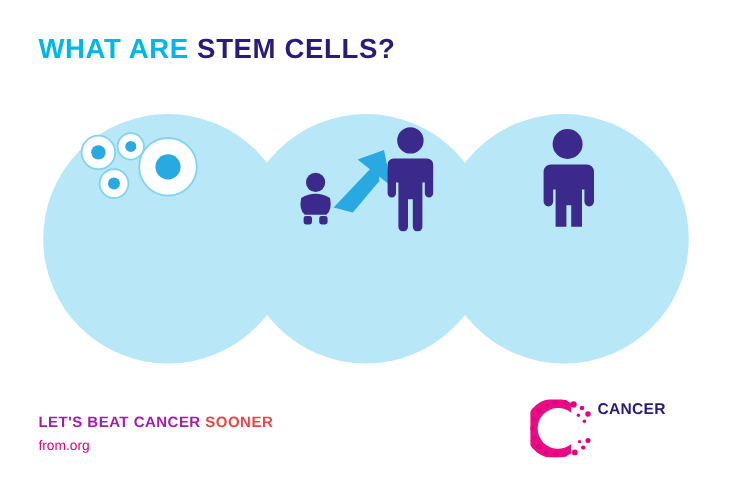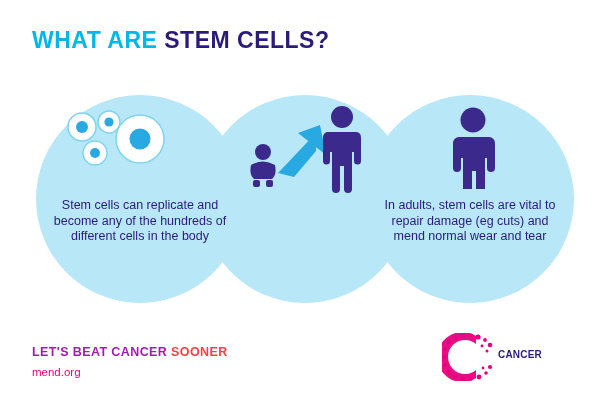--- a/index.html
+++ b/index.html
@@ -119,23 +119,23 @@
   .logo-mark {
     position: absolute;
     left: 0;
     top: 0;
     width: 52px;
     height: 48px;
   }
   .logo-text {
     position: absolute;
     left: 56px;
-    top: 16px;
+    top: 2px;
     width: 80px;
-    font-size: 10px;
+    font-size: 13px;
     font-weight: bold;
     line-height: 12.5px;
     color: #2b1a7a;
     letter-spacing: 0.2px;
   }
   .logo-text .l1, .logo-text .l2, .logo-text .l3 { display: block; }
 </style>
 </head>
 <body>
 
@@ -191,28 +191,26 @@
 
     <div class="art-adult">
       <svg width="70" height="82" viewBox="0 0 70 82" xmlns="http://www.w3.org/2000/svg">
         <g fill="#3b2a8c">
           <circle cx="35" cy="13" r="12.5"></circle>
           <path d="M19 30 h32 a6 6 0 0 1 6 6 v25 a4 4 0 0 1 -8 0 v-10 h-2 v36 a4.5 4.5 0 0 1 -9 0 v-23 h-4 v23 a4.5 4.5 0 0 1 -9 0 v-36 h-2 v10 a4 4 0 0 1 -8 0 v-25 a6 6 0 0 1 6 -6 z"></path>
         </g>
       </svg>
     </div>
 
-    <div class="circle-text t1">Stem cells can replicate and become any of the hundreds of different cells in the body</div>
-    <div class="circle-text t3">In adults, stem cells are vital to repair damage (eg cuts) and mend normal wear and tear</div>
   </div>
 
   <div class="footer-tagline">
     <span class="beat">LET'S BEAT CANCER </span><span class="sooner">SOONER</span>
   </div>
-  <div class="footer-url">mend.org</div>
+  <div class="footer-url">from.org</div>
 
   <div class="logo">
     <div class="logo-mark">
       <svg width="52" height="48" viewBox="0 0 52 48" xmlns="http://www.w3.org/2000/svg">
         <g fill="#e6007e">
           <path d="M34 11 a17 17 0 1 0 0 26 l0 8 a25 25 0 1 1 0 -42 z" opacity="0.95"></path>
         </g>
         <g fill="#e6007e">
           <circle cx="7" cy="9" r="2.2"></circle>
             <circle cx="14" cy="5" r="1.8"></circle>

